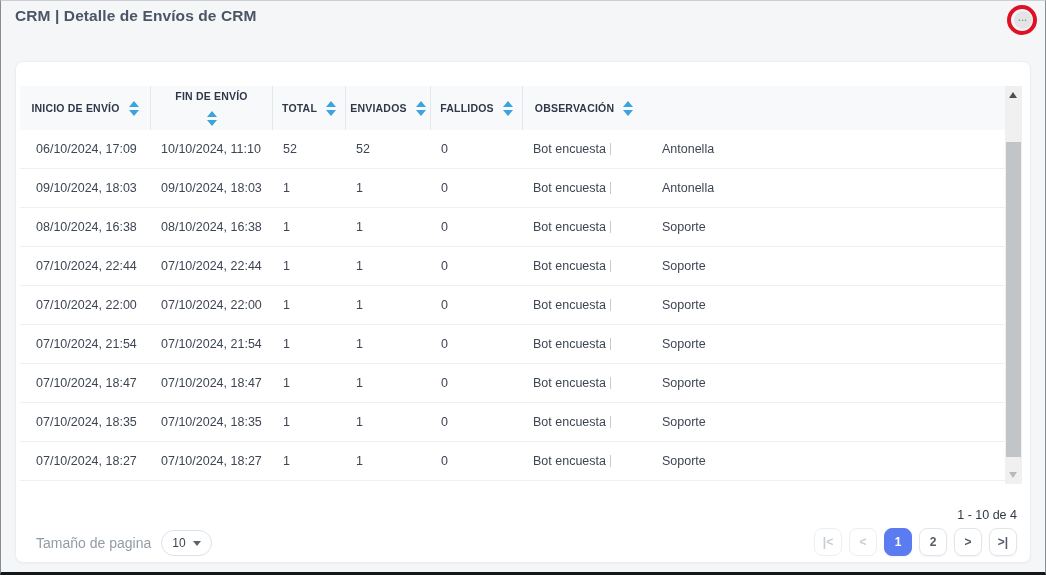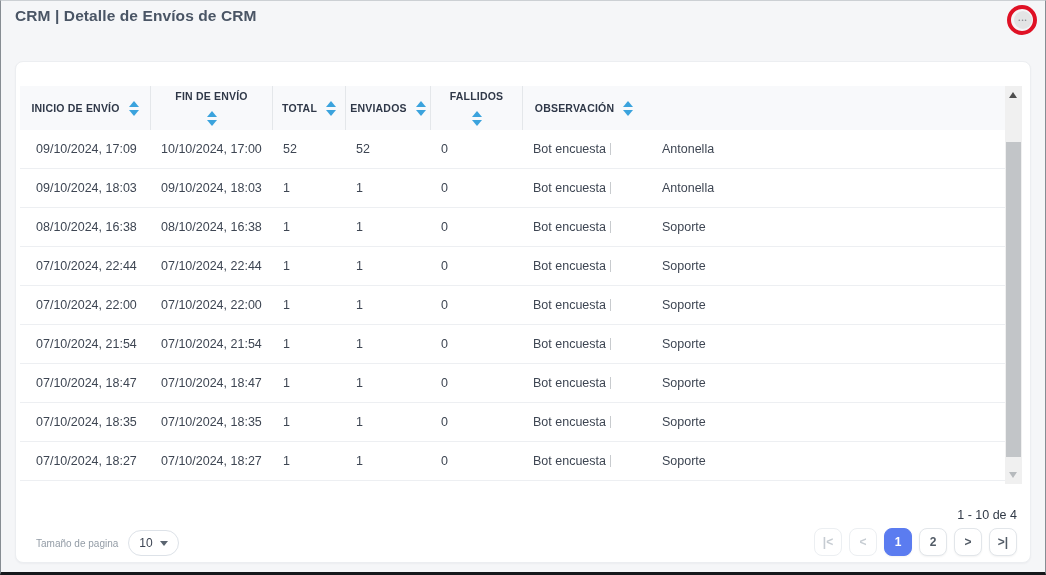--- a/index.html
+++ b/index.html
@@ -88,21 +88,21 @@
     display:flex; align-items:center; justify-content:center;
     font-size:12px; font-weight:bold; color:#525b66;
     box-shadow:0 1px 2px rgba(0,0,0,.05); cursor:pointer;
   }
   .pbtn.disabled { color:#c6ccd2; border-color:#eceff2; box-shadow:none; cursor:default; }
   .pbtn.active { background:var(--accent, #5b7cf0); border-color:var(--accent, #5b7cf0); color:#fff; }
   .pagesize {
     position:absolute; left:20px; top:468px;
     display:flex; align-items:center; gap:10px;
   }
-  .pagesize-label { font-size:10px; color:#939ca6; }
+  .pagesize-label { font-size:14px; color:#939ca6; }
   .pagesize-select {
     height:26px; min-width:44px; padding:0 10px;
     border:1px solid #dde2e8; border-radius:13px; background:#fff;
     display:flex; align-items:center; gap:7px;
     font-size:12px; color:#3c4452; cursor:pointer;
   }
   .caret { width:0; height:0; border-left:4px solid transparent;
     border-right:4px solid transparent; border-top:5px solid #5a6470; }
 </style>
 </head>
@@ -141,42 +141,42 @@
               <i class="down"></i>
             </span>
           </div>
           <div class="th" style="width: 85px;">
             <span>ENVIADOS</span>
             <span class="sort">
               <i class="up"></i>
               <i class="down"></i>
             </span>
           </div>
-          <div class="th" style="width: 92px; flex-direction: column;">
+          <div class="th" style="width: 92px;">
             <span>FALLIDOS</span>
             <span class="sort">
               <i class="up"></i>
               <i class="down"></i>
             </span>
           </div>
           <div class="th" style="width: 122px;">
             <span>OBSERVACIÓN</span>
             <span class="sort">
               <i class="up"></i>
               <i class="down"></i>
             </span>
           </div>
         </div>
       <div id="tbody">
           <div class="tr">
             <div class="td first" style="width: 131px;">
-              <span class="cell-text">09/10/2024, 17:09</span>
-            </div>
-            <div class="td" style="width: 122px;">
-              <span class="cell-text">10/10/2024, 17:00</span>
+              <span class="cell-text">06/10/2024, 17:09</span>
+            </div>
+            <div class="td" style="width: 122px;">
+              <span class="cell-text">10/10/2024, 11:10</span>
             </div>
             <div class="td" style="width: 73px;">
               <span class="cell-text">52</span>
             </div>
             <div class="td" style="width: 85px;">
               <span class="cell-text">52</span>
             </div>
             <div class="td" style="width: 92px;">
               <span class="cell-text">0</span>
             </div>

